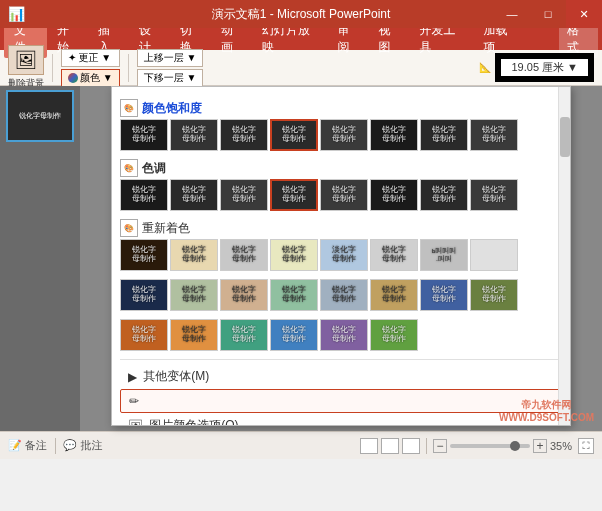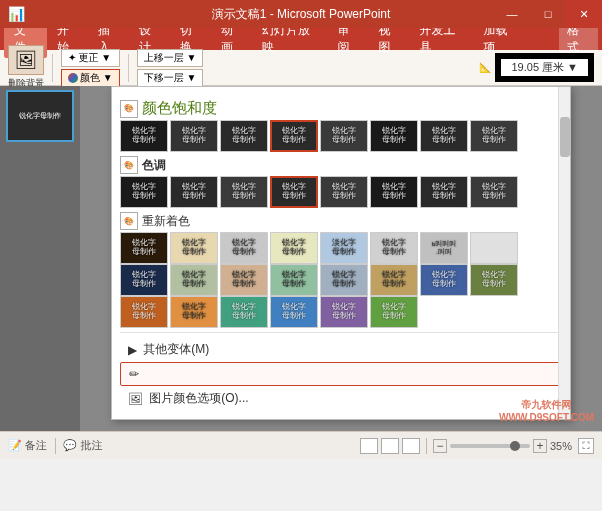--- a/index.html
+++ b/index.html
@@ -128,21 +128,21 @@
       box-shadow: 2px 2px 8px rgba(0,0,0,0.3);
       width: 460px;
       margin-top: 0;
       padding: 8px;
       position: relative;
     }
     .color-grid {
       display: flex;
       flex-wrap: wrap;
       gap: 2px;
-      margin-bottom: 0;
+      margin-bottom: 8px;
     }
     .color-swatch {
       width: 48px;
       height: 32px;
       border: 1px solid #ccc;
       cursor: pointer;
       display: flex;
       align-items: center;
       justify-content: center;
       font-size: 9px;
@@ -349,21 +349,21 @@
       </div>
     </div>
 
     <div class="dropdown-panel">
       <div class="dropdown-content" style="max-height:340px;overflow:hidden;margin-top:0;margin-left:80px;">
 
         <div class="section-header">
           <div class="section-icon-sq">
             <span style="font-size:8px;">🎨</span>
           </div>
-          <span style="font-size:15px;color:#4d7c0f;font-weight:normal;">颜色饱和度</span>
+          <span style="font-size:12px;color:#1d4ed8;font-weight:bold;">颜色饱和度</span>
         </div>
         <div class="color-grid">
           <div class="color-swatch" style="background:#1a1a1a;">
               <span class="swatch-label">锐化字<br>母制作</span>
             </div>
           <div class="color-swatch" style="background:#333;">
               <span class="swatch-label">锐化字<br>母制作</span>
             </div>
           <div class="color-swatch" style="background:#2a2a2a;">
               <span class="swatch-label">锐化字<br>母制作</span>

